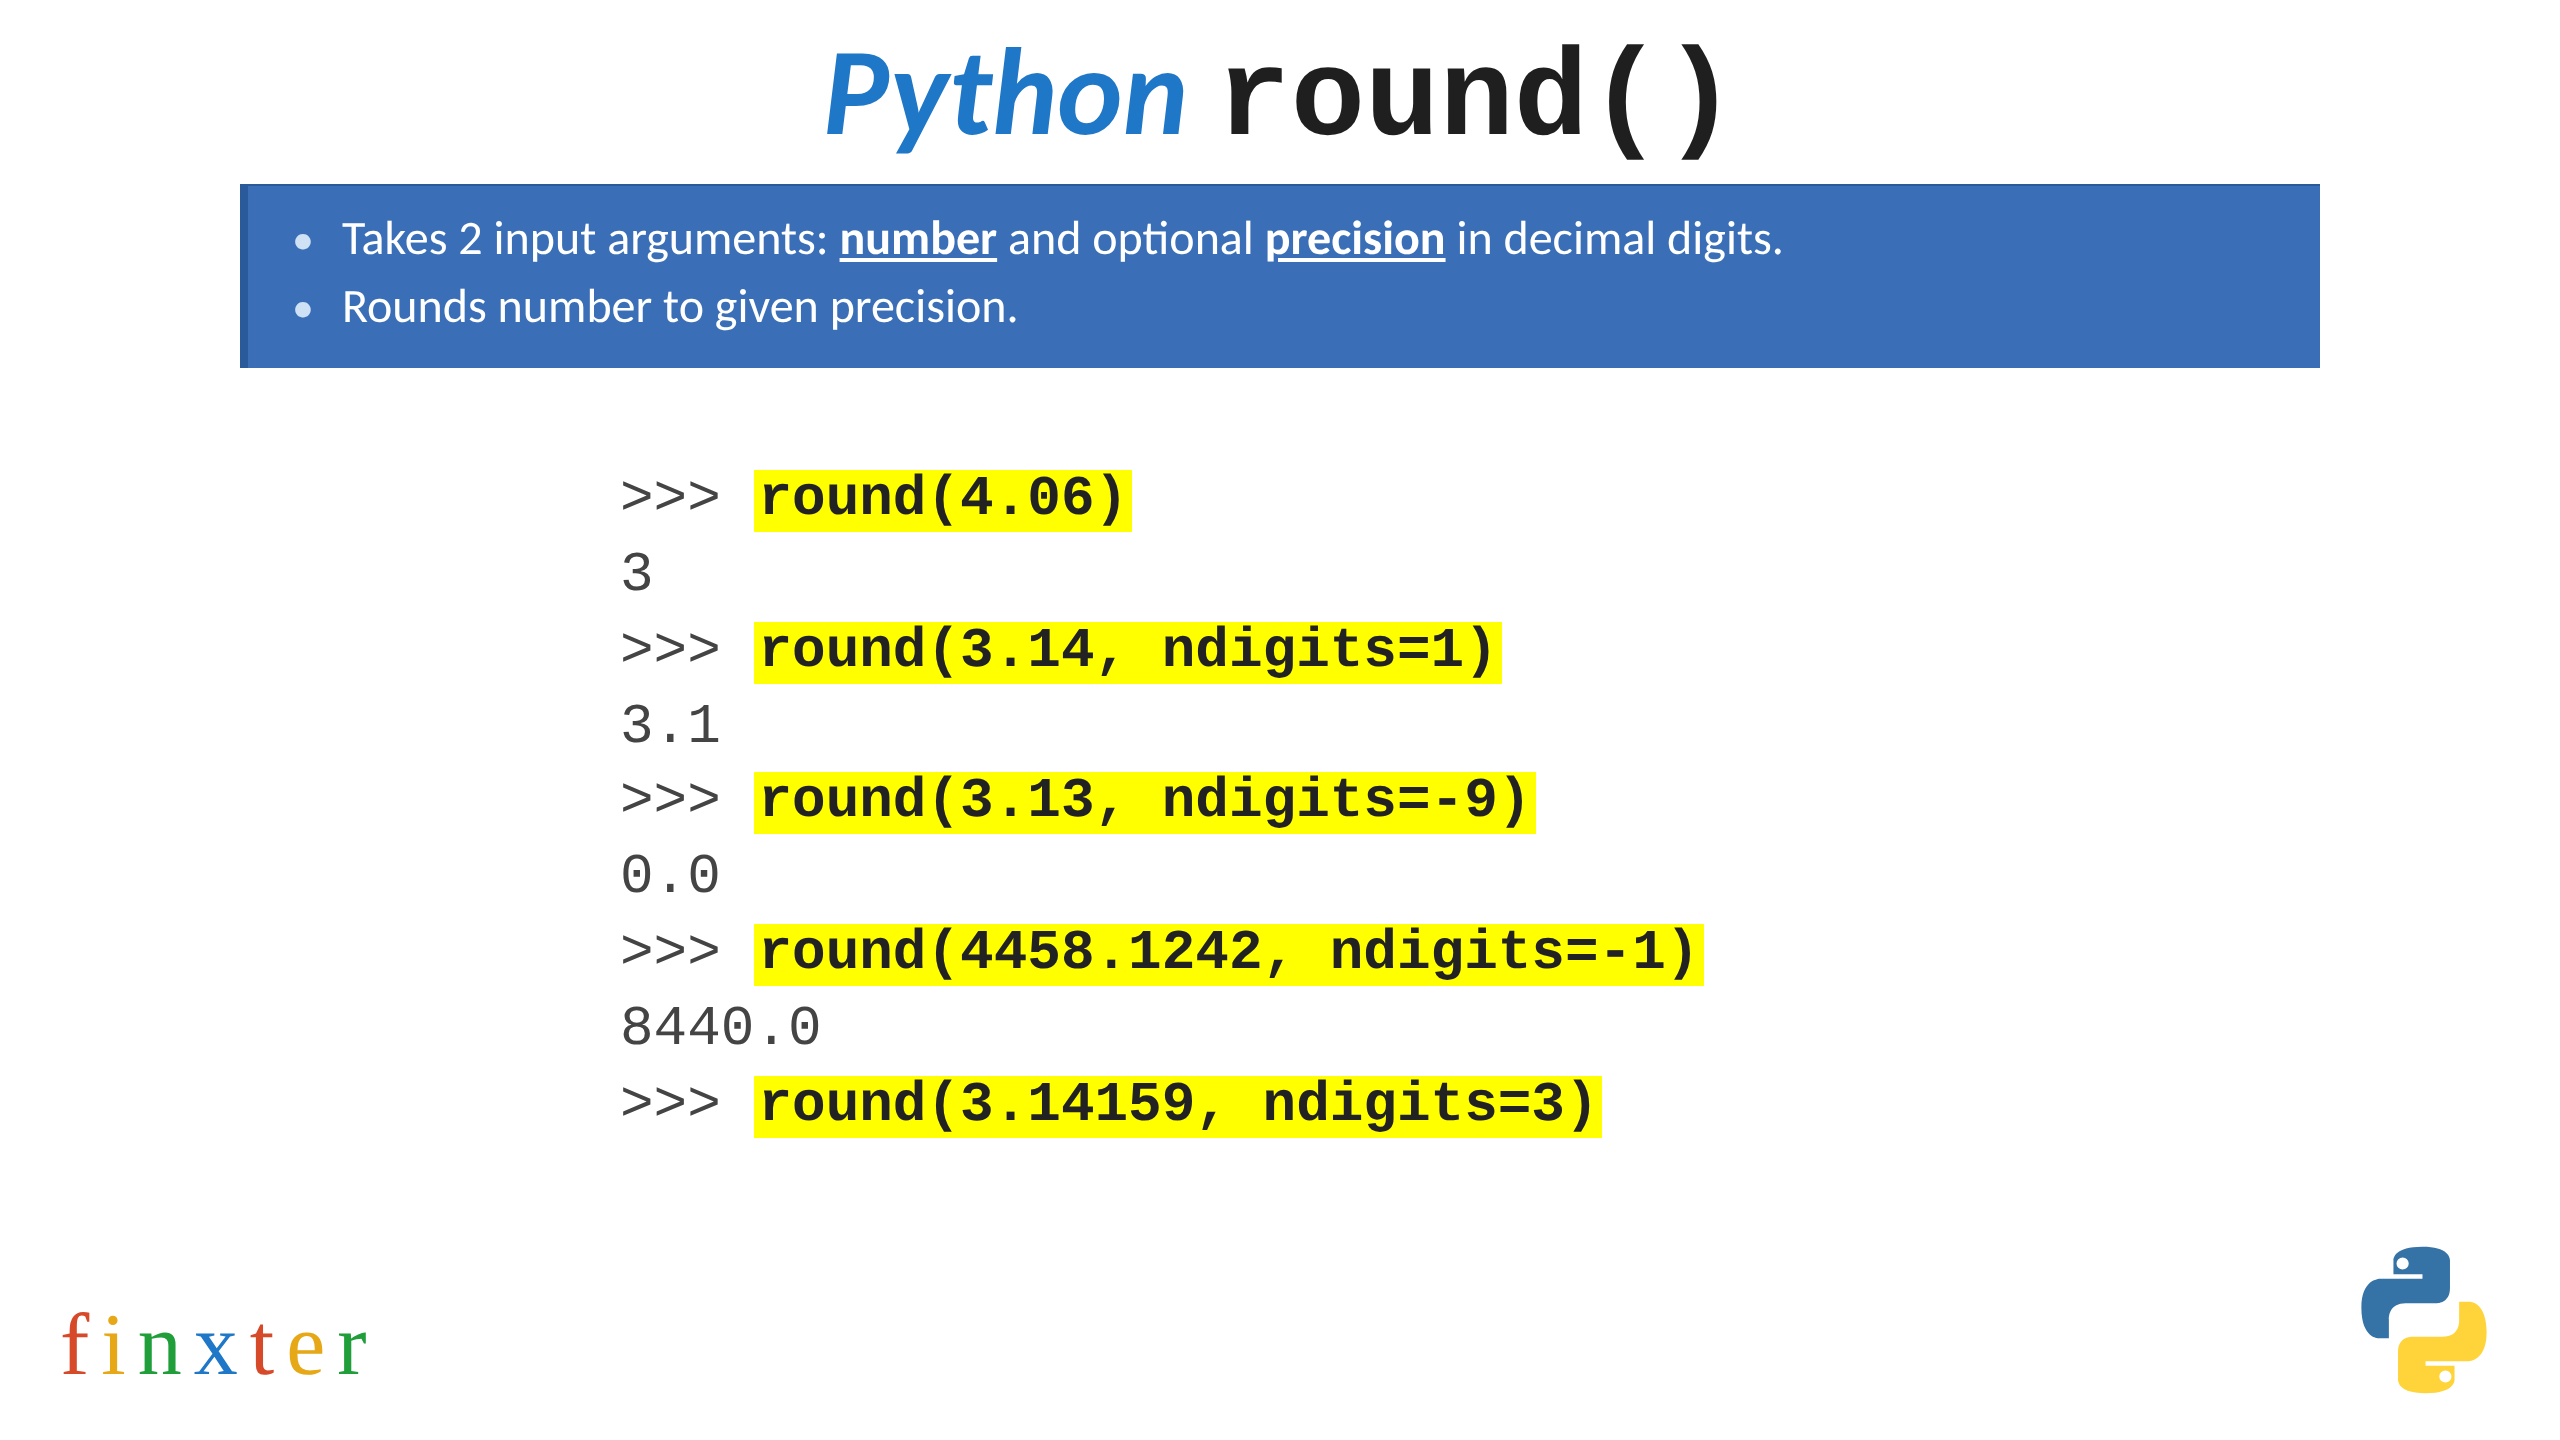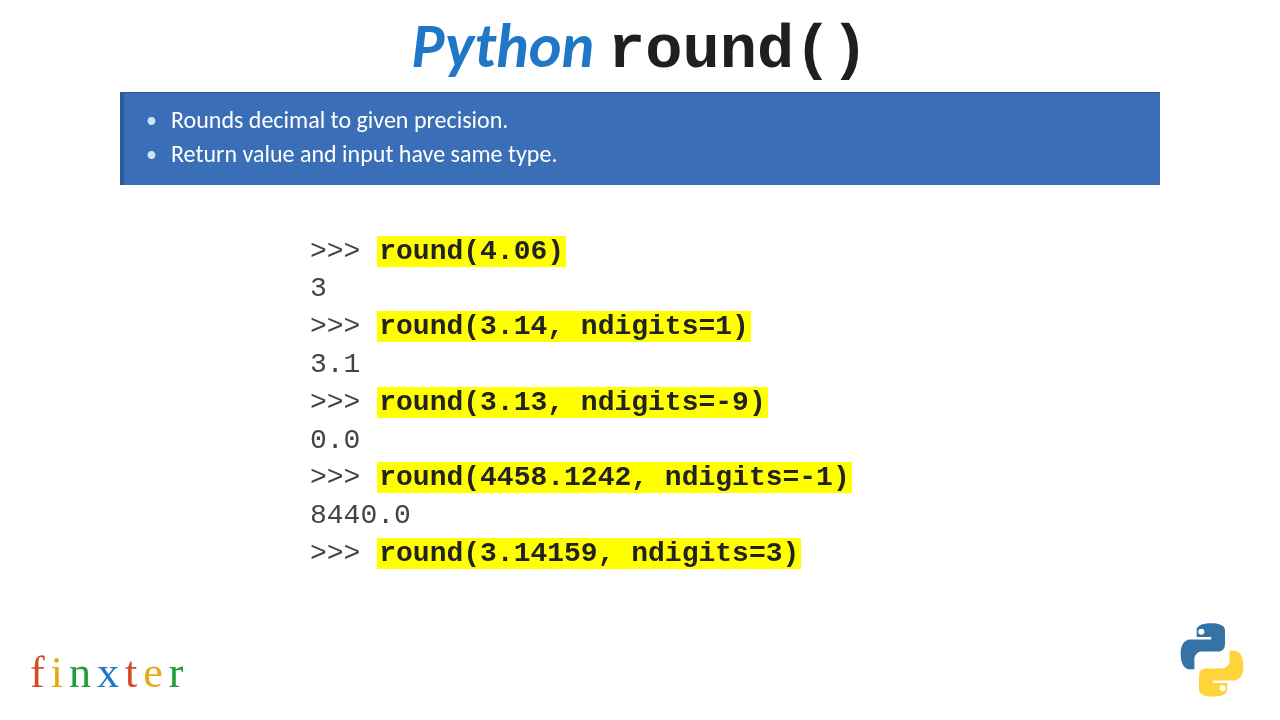--- a/index.html
+++ b/index.html
@@ -82,22 +82,22 @@
 <body>
 
 <div class="title">
   <span class="word1">Python</span>
   <span> </span>
   <span class="word2">round()</span>
 </div>
 
 <div class="blue-box">
   <ul>
-    <li>Rounds decimal to given precision.</li>
-    <li>Return value and input have same type.</li>
+    <li><span>Takes 2 input arguments: </span><span class="u">number</span><span> and optional </span><span class="u">precision</span><span> in decimal digits.</span></li>
+    <li>Rounds number to given precision.</li>
   </ul>
 </div>
 
 <div class="code-area">
   <div class="line"><span class="prompt">&gt;&gt;&gt; </span><span class="hl">round(4.06)</span></div>
   <div class="line out">3</div>
   <div class="line"><span class="prompt">&gt;&gt;&gt; </span><span class="hl">round(3.14, ndigits=1)</span></div>
   <div class="line out">3.1</div>
   <div class="line"><span class="prompt">&gt;&gt;&gt; </span><span class="hl">round(3.13, ndigits=-9)</span></div>
   <div class="line out">0.0</div>

